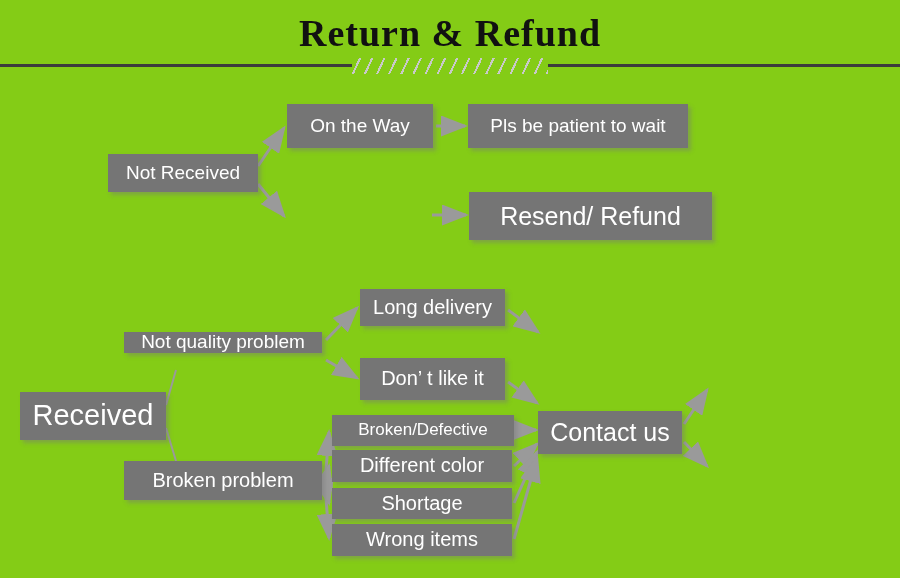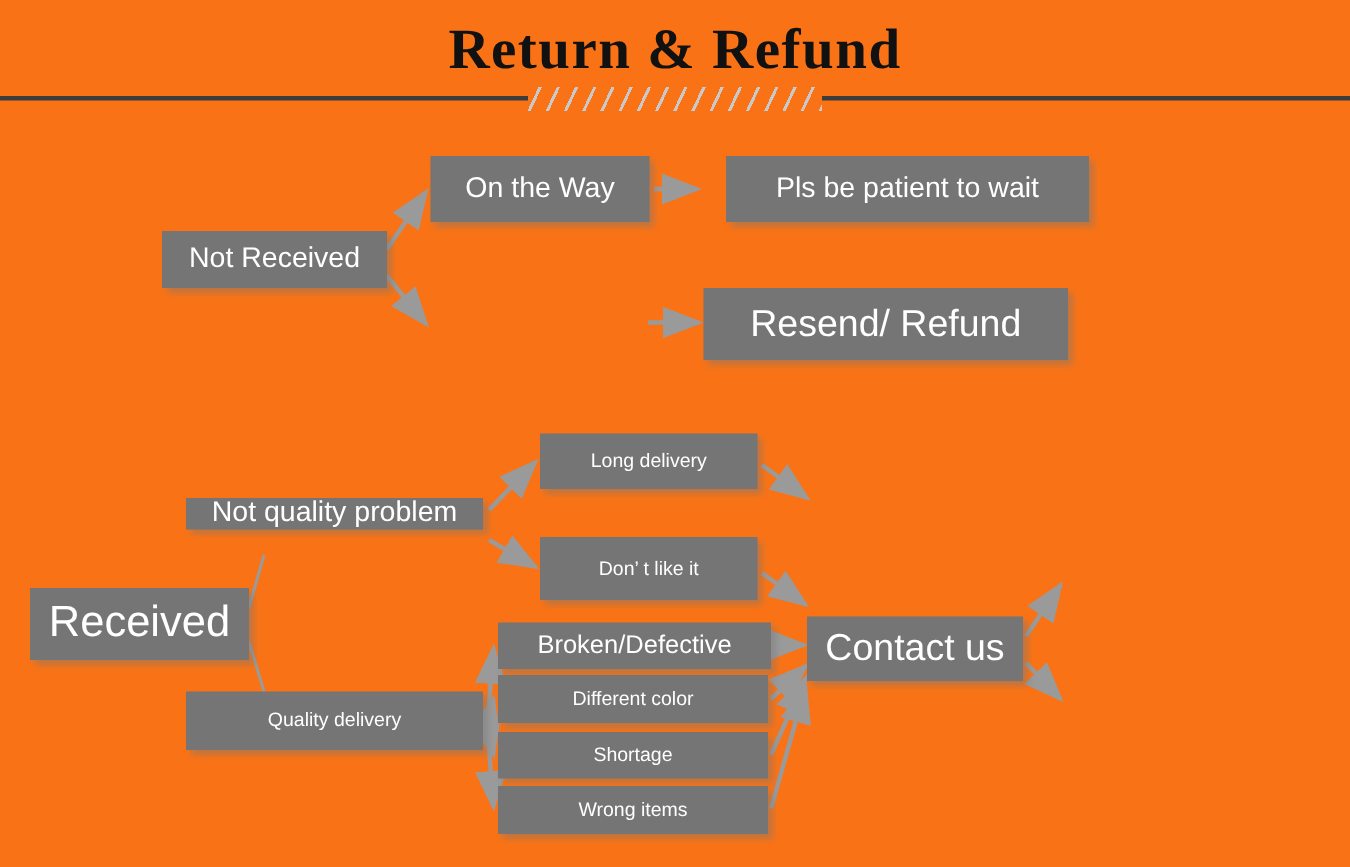--- a/index.html
+++ b/index.html
@@ -4,21 +4,21 @@
 <style>
   html, body {
     margin: 0;
     padding: 0;
     background: #ffffff;
   }
   #page {
     position: relative;
     width: 900px;
     height: 578px;
-    background: #f97316;
+    background: #84cc16;
     overflow: hidden;
     font-family: "Liberation Sans", sans-serif;
     text-decoration: underline;
   }
 
   
   .page-title {
     position: absolute;
     left: 0;
     top: 10px;
@@ -81,21 +81,21 @@
     font-family: "Liberation Sans", sans-serif;
     font-size: 19px;
     line-height: 1.08;
     padding: 0 6px;
     box-shadow: 3px 3px 4px rgba(120,120,120,0.45);
     white-space: nowrap;
     z-index: 3;
   }
   .node.big   { font-size: 25px; }
   .node.huge  { font-size: 29px; }
-  .node.med   { font-size: 13px; }
+  .node.med   { font-size: 20px; }
   .node.small { font-size: 17px; }
   .node.left  { justify-content: flex-start; text-align: left; padding-left: 9px; white-space: normal; }
 
   
   .arrows {
     position: absolute;
     left: 0;
     top: 0;
     width: 900px;
     height: 578px;
@@ -150,30 +150,30 @@
     <g stroke="#9a9a9a" stroke-width="2" fill="none">
       <path d="M166,405 L176,370"></path>
       <path d="M166,428 L176,461"></path>
     </g>
   </svg>
 
   <div class="node" style="left:108px; top:154px; width:150px; height:38px;">Not Received</div>
 
   <div class="node" style="left:287px; top:104px; width:146px; height:44px;">On the Way</div>
 
-  <div class="node" style="left:484px; top:104px; width:242px; height:44px;">Pls be patient to wait</div>
+  <div class="node" style="left:468px; top:104px; width:220px; height:44px;">Pls be patient to wait</div>
 
 
   <div class="node big" style="left:469px; top:192px; width:243px; height:48px;">Resend/ Refund</div>
 
   <div class="node huge" style="left:20px; top:392px; width:146px; height:48px;text-align:right;">Received</div>
 
   <div class="node" style="left:124px; top:332px; width:198px; height:21px;">Not quality problem</div>
 
-  <div class="node med" style="left:124px; top:461px; width:198px; height:39px;">Quality delivery</div>
+  <div class="node med" style="left:124px; top:461px; width:198px; height:39px;">Broken problem</div>
 
   <div class="node med" style="left:360px; top:289px; width:145px; height:37px;">Long delivery</div>
 
   <div class="node med" style="left:360px; top:358px; width:145px; height:42px;">Don’  t like it</div>
 
   <div class="node small" style="left:332px; top:415px; width:182px; height:31px;">Broken/Defective</div>
 
   <div class="node med" style="left:332px; top:450px; width:180px; height:32px;">Different color</div>
 
   <div class="node med" style="left:332px; top:488px; width:180px; height:31px;">Shortage</div>

